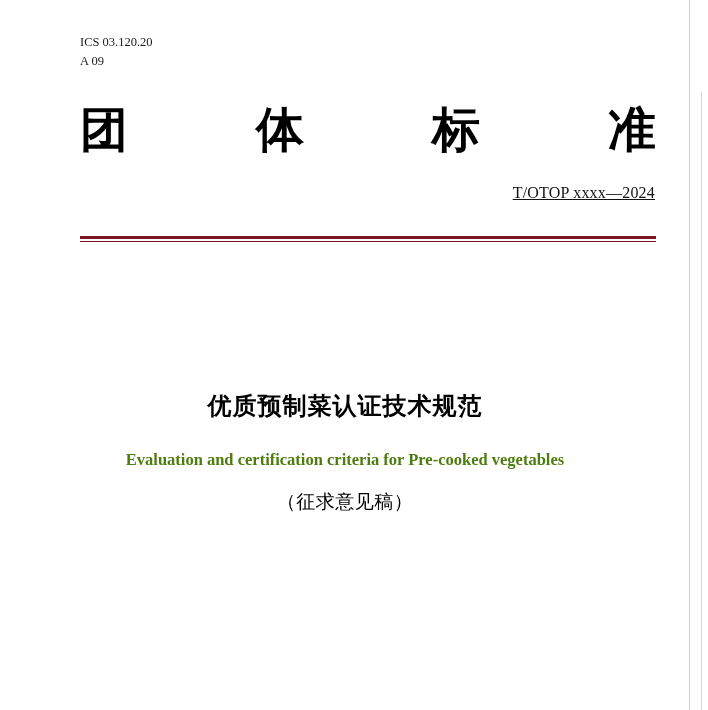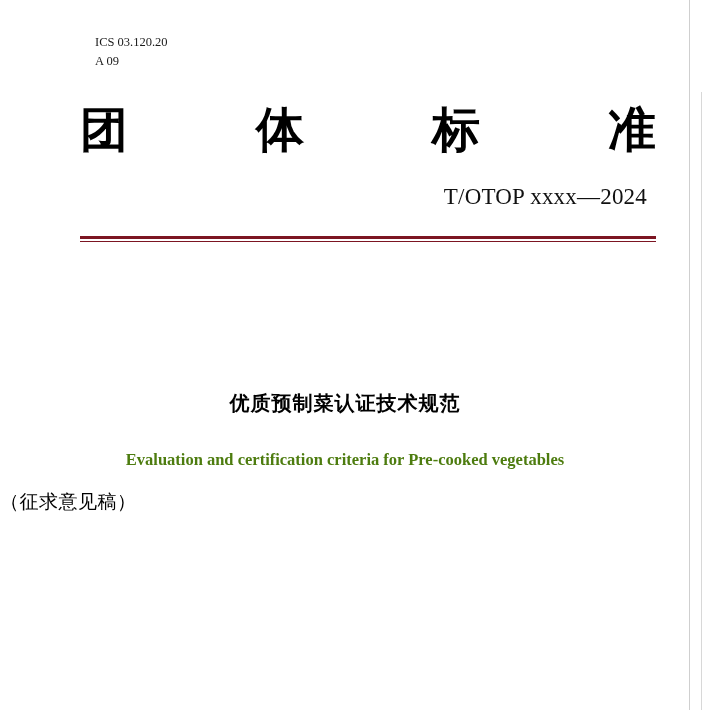--- a/index.html
+++ b/index.html
@@ -41,21 +41,21 @@
   
   .ics-block {
     position: absolute;
     left: 80px;
     top: 33px;
     font-family: "Liberation Serif", serif;
     font-size: 12.5px;
     color: #1a1a1a;
     line-height: 1.55;
   }
-  .ics-block div { white-space: nowrap; margin-left: 15px; }
+  .ics-block div { white-space: nowrap; }
 
   
   .emblem {
     position: absolute;
     right: 50px;
     top: 26px;
     width: 74px;
     height: 74px;
   }
   .emblem svg { display: block; }
@@ -72,27 +72,28 @@
     font-weight: bold;
     font-size: 48px;
     color: #000000;
     letter-spacing: 0;
   }
   .big-title span { line-height: 1.1; }
 
   
   .std-no {
     position: absolute;
-    right: 42px;
+    right: 34px;
     top: 184px;
     font-family: "Liberation Serif", serif;
-    font-size: 23px;
+    font-size: 16px;
     color: #111111;
     letter-spacing: 0.2px;
     white-space: nowrap;
+    text-decoration: underline;
   }
 
   
   .rule-wrap {
     position: absolute;
     left: 80px;
     top: 236px;
     width: 576px;
   }
   .rule-thick {
@@ -109,40 +110,41 @@
 
   
   .doc-title-cn {
     position: absolute;
     left: 0;
     top: 390px;
     width: 690px;
     text-align: center;
     font-family: "Liberation Sans", sans-serif;
     font-weight: bold;
-    font-size: 20px;
+    font-size: 24px;
     color: #000000;
     letter-spacing: 1px;
   }
   .doc-title-en {
     position: absolute;
     left: 0;
     top: 450px;
     width: 690px;
     text-align: center;
     font-family: "Liberation Serif", serif;
     font-weight: bold;
     font-size: 16.5px;
     color: #4d7c0f;
   }
   .doc-subtitle {
     position: absolute;
     left: 0;
     top: 489px;
     width: 690px;
+    text-align: center;
     font-family: "Liberation Sans", sans-serif;
     font-size: 19px;
     color: #000000;
     letter-spacing: 0.5px;
   }
 </style>
 </head>
 <body>
 
 <div class="page">

